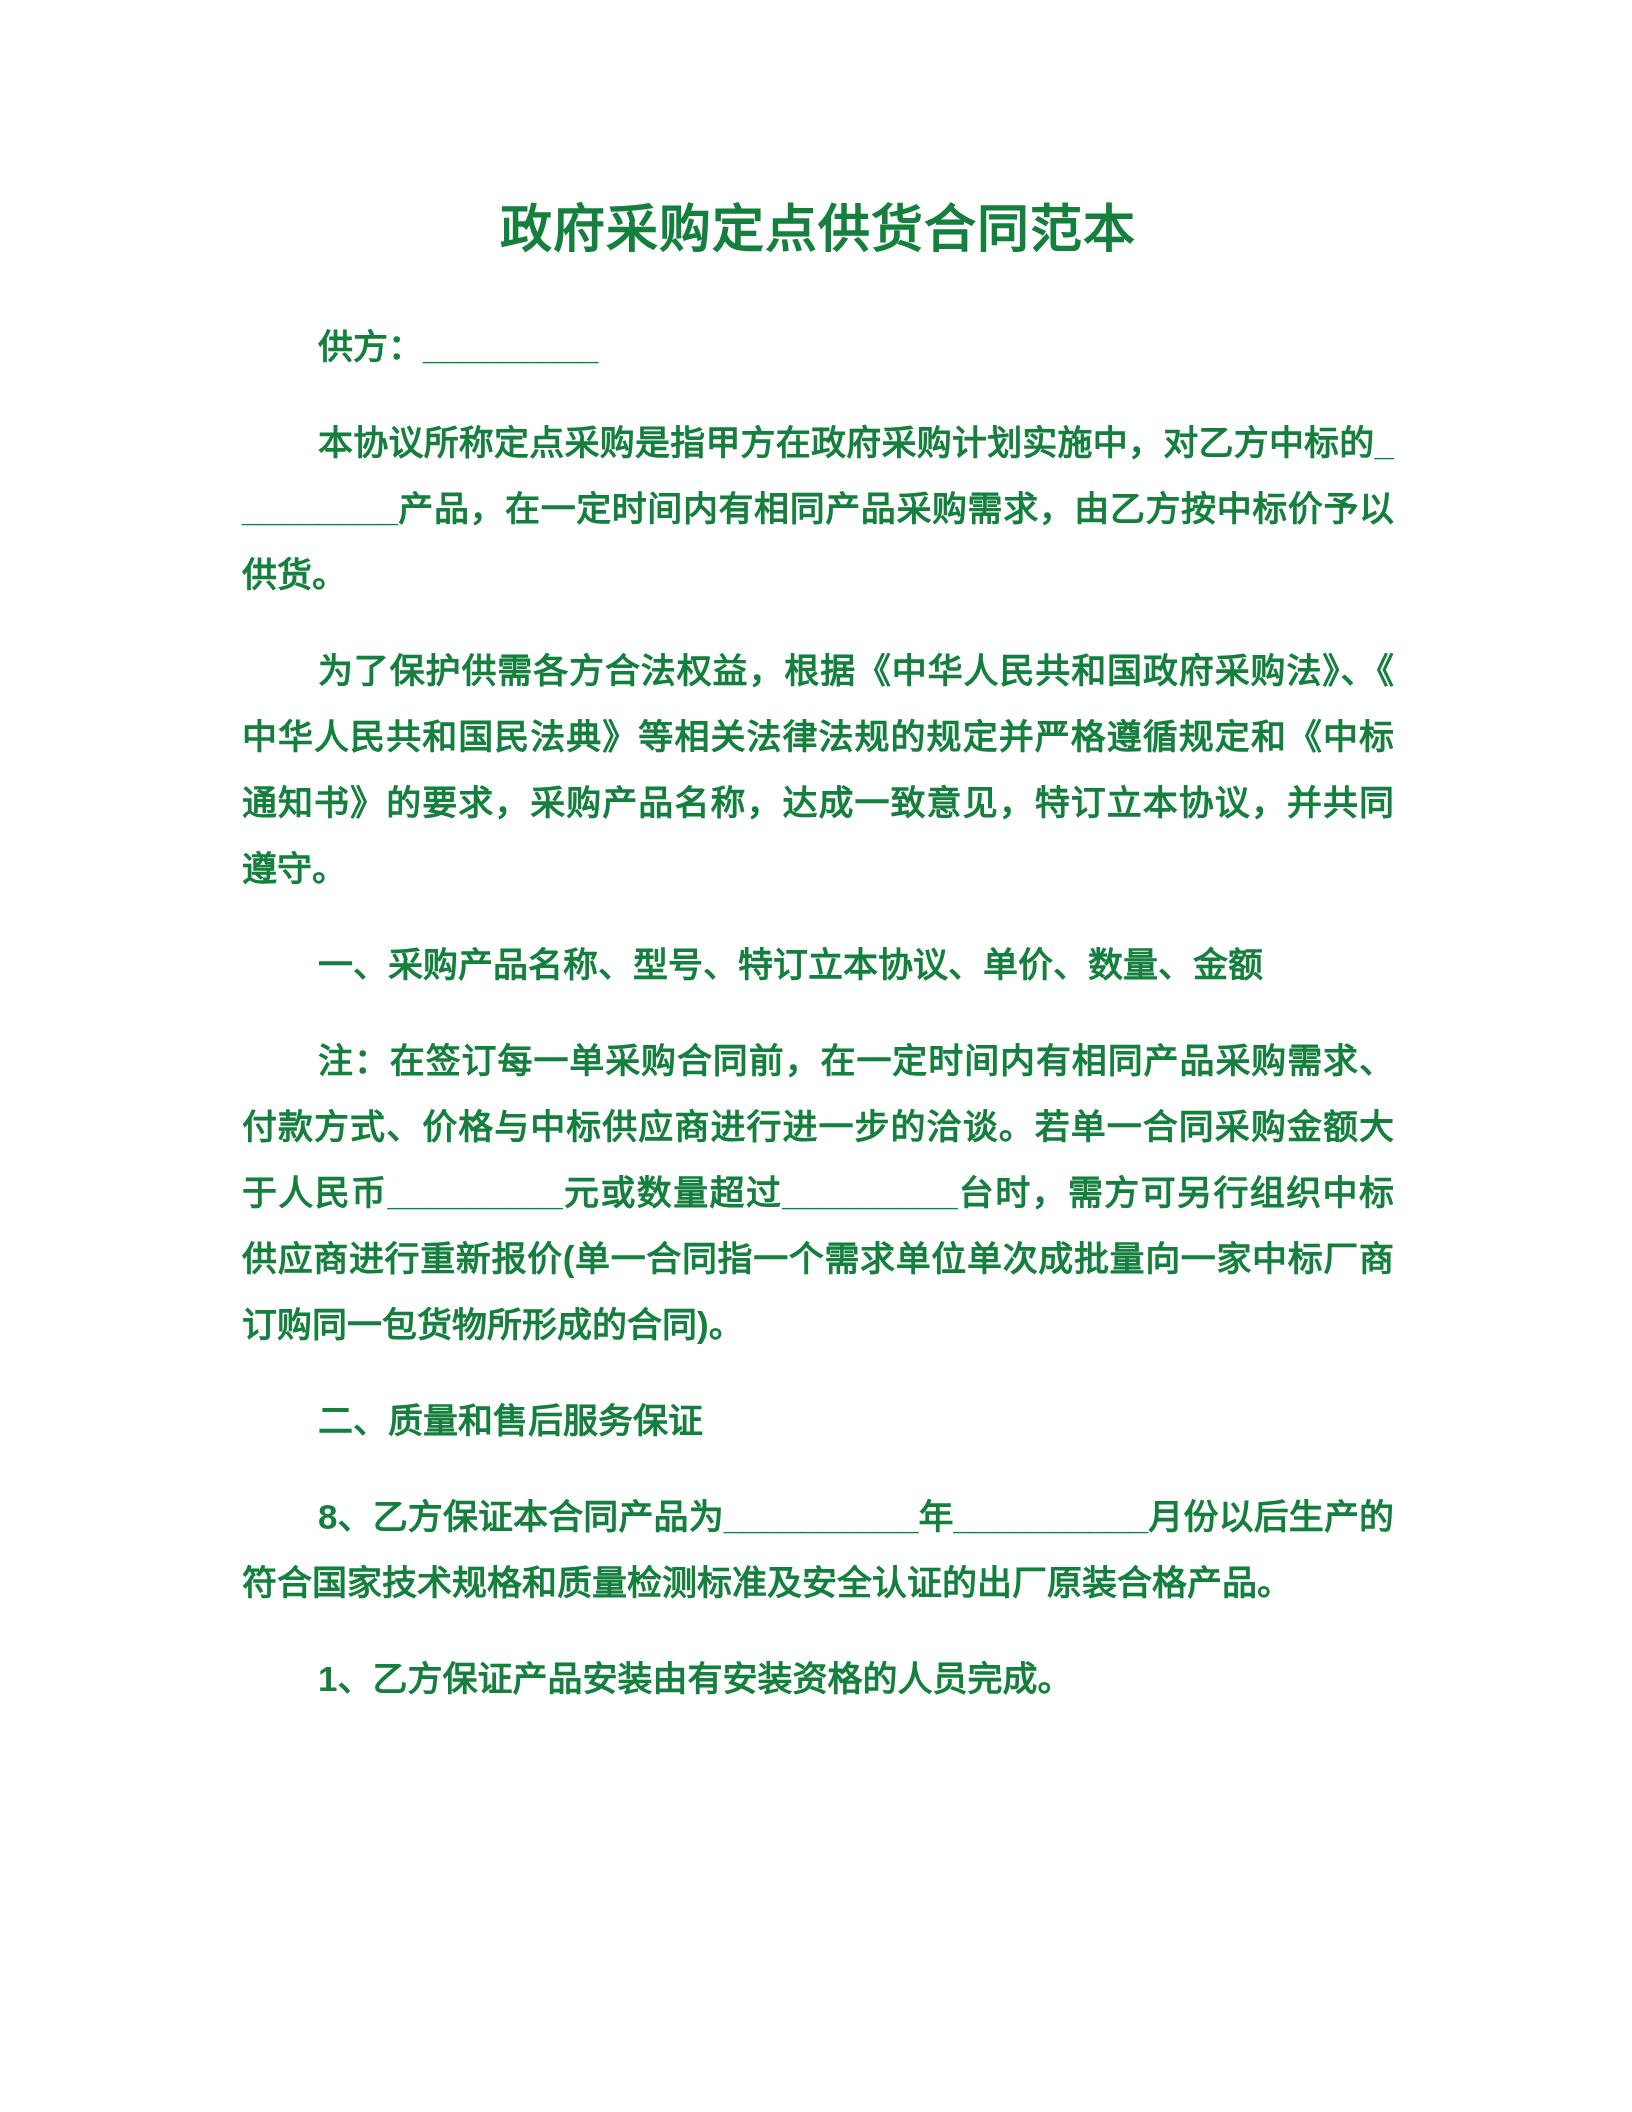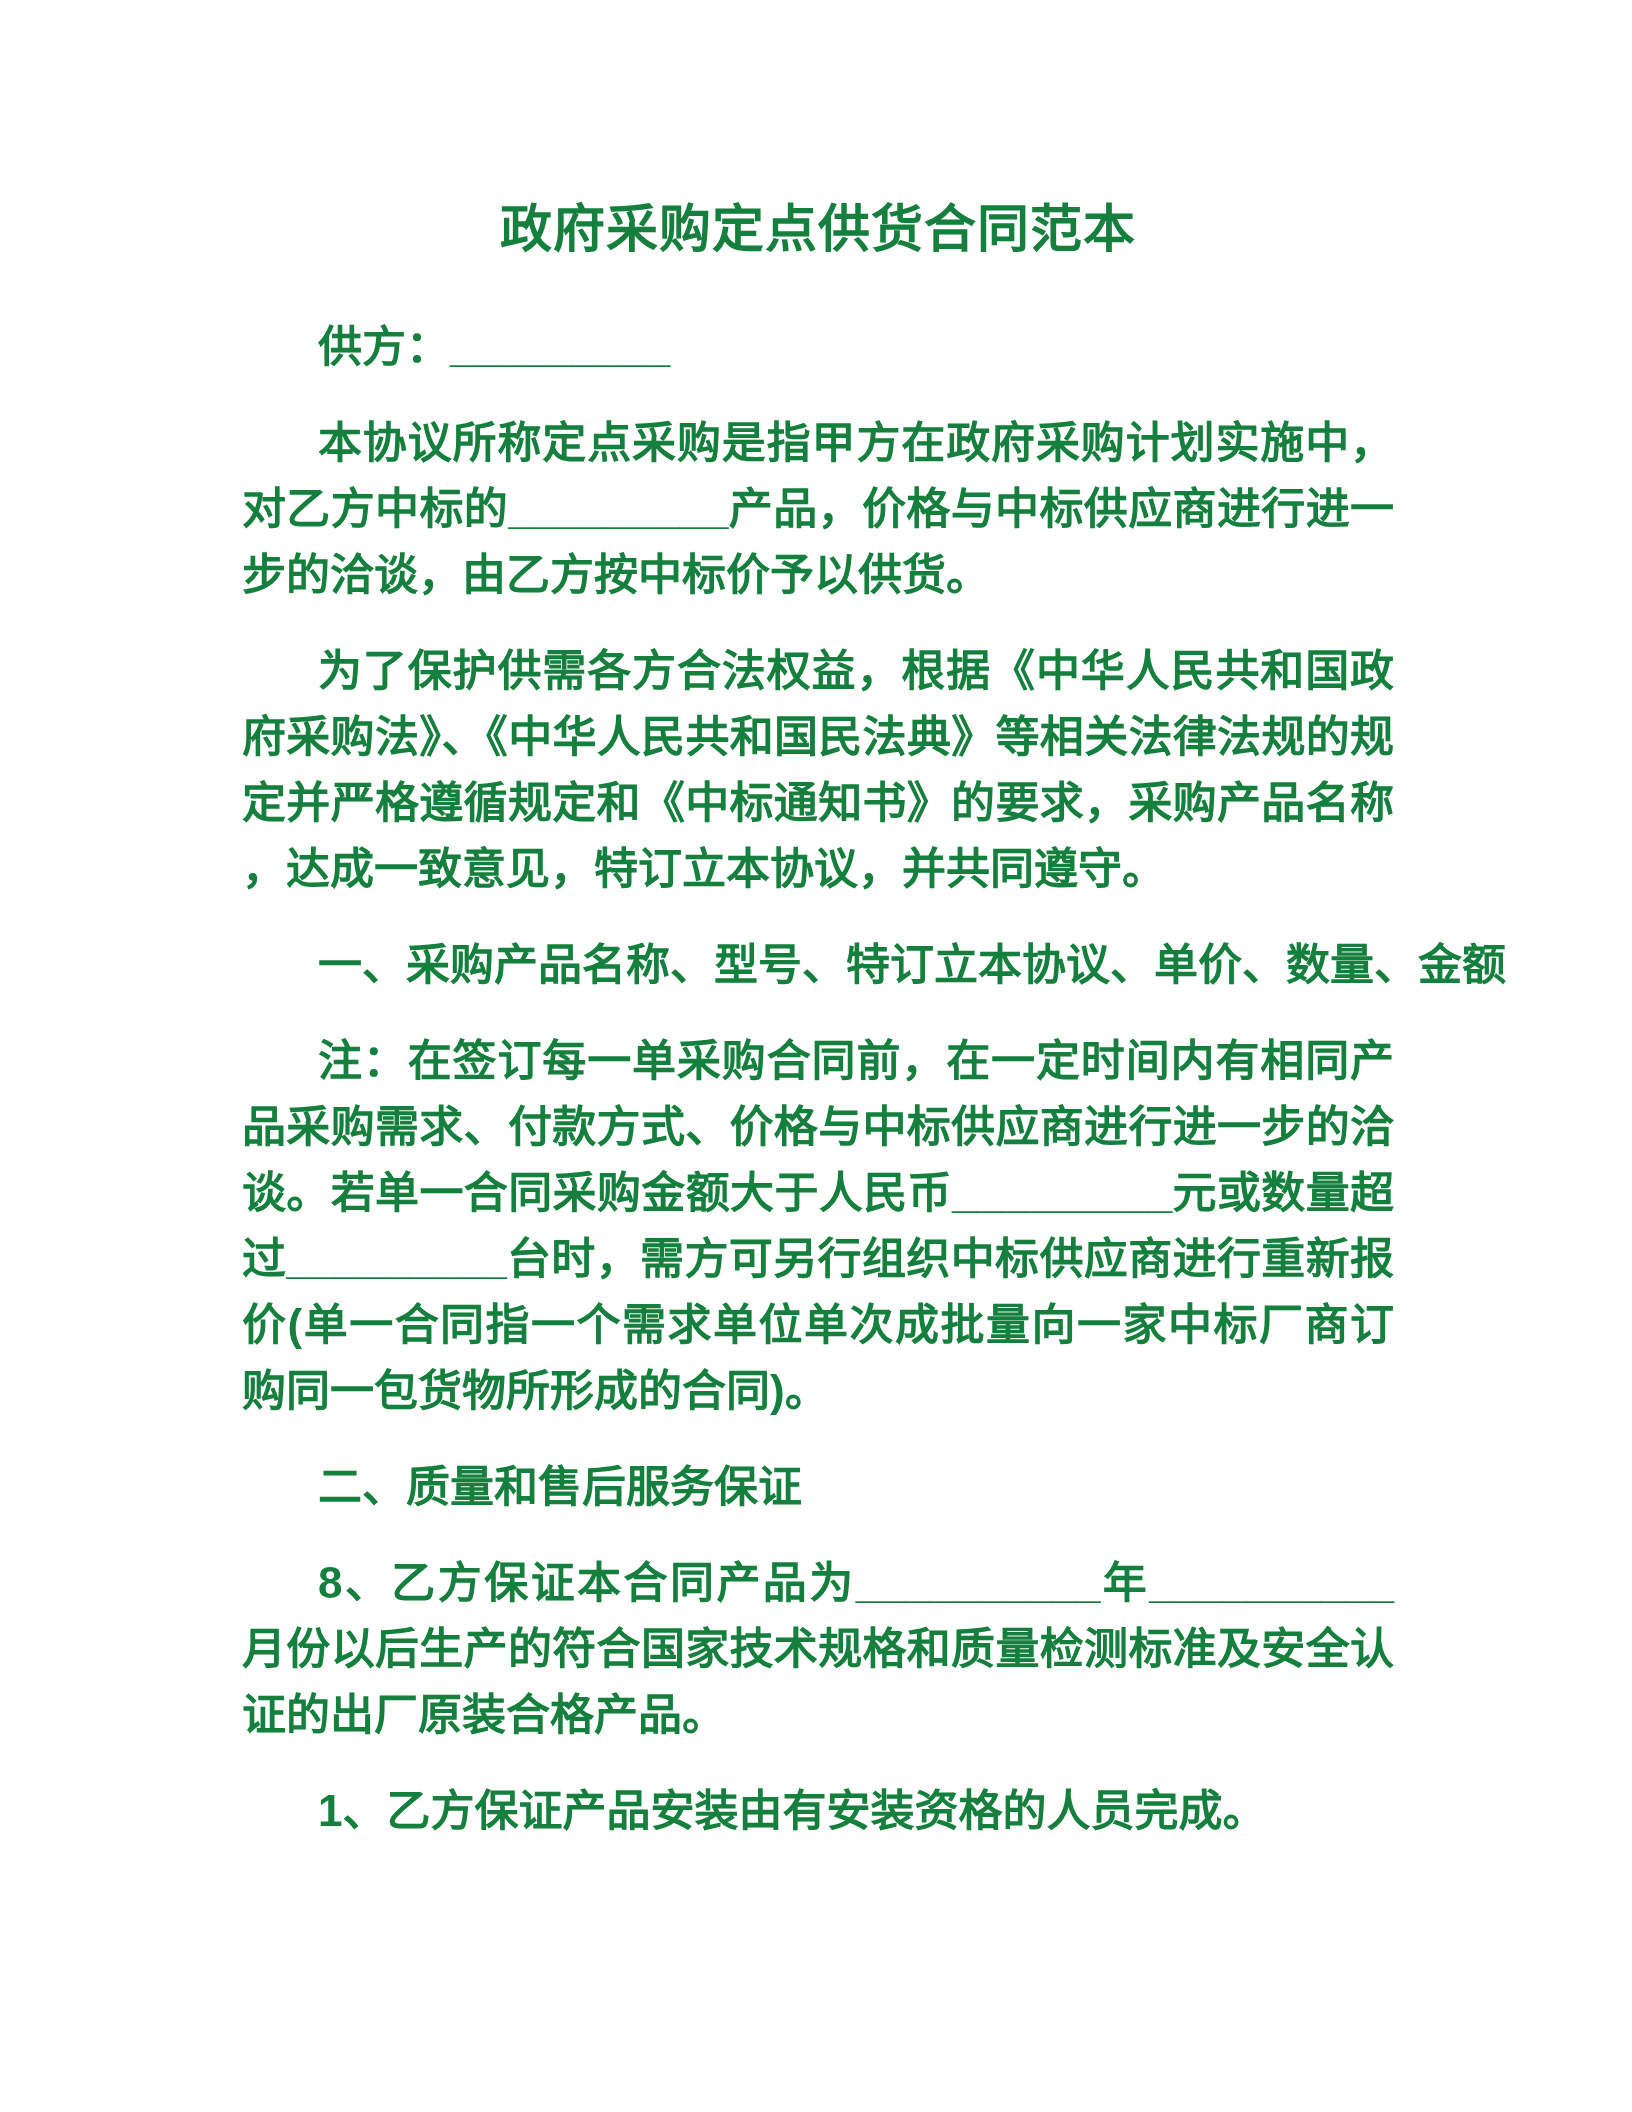--- a/index.html
+++ b/index.html
@@ -23,21 +23,21 @@
   .doc-title {
     font-size: 52px;
     line-height: 74px;
     font-weight: 700;
     text-align: center;
     margin: 0 0 48px 0;
     letter-spacing: 1px;
     white-space: nowrap;
   }
   .para {
-    font-size: 44px;
+    font-size: 35px;
     line-height: 66px;
     font-weight: 700;
     text-align: justify;
     text-indent: 76px;
     margin: 0 0 30px 0;
     word-break: break-all;
     line-break: anywhere;
   }
   .para.single {
     text-align: left;
@@ -47,21 +47,21 @@
 </head>
 <body>
 
 <div class="page">
 
   <h1 class="doc-title">政府采购定点供货合同范本</h1>
 
   <p class="para single">供方：_________</p>
 
 
-  <p class="para">本协议所称定点采购是指甲方在政府采购计划实施中，对乙方中标的_________产品，价格与中标供应商进行进一步的洽谈，由乙方按中标价予以供货。</p>
+  <p class="para">本协议所称定点采购是指甲方在政府采购计划实施中，对乙方中标的_________产品，在一定时间内有相同产品采购需求，由乙方按中标价予以供货。</p>
 
   <p class="para">为了保护供需各方合法权益，根据《中华人民共和国政府采购法》、《中华人民共和国民法典》等相关法律法规的规定并严格遵循规定和《中标通知书》的要求，采购产品名称，达成一致意见，特订立本协议，并共同遵守。</p>
 
   <p class="para single">一、采购产品名称、型号、特订立本协议、单价、数量、金额</p>
 
   <p class="para">注：在签订每一单采购合同前，在一定时间内有相同产品采购需求、付款方式、价格与中标供应商进行进一步的洽谈。若单一合同采购金额大于人民币_________元或数量超过_________台时，需方可另行组织中标供应商进行重新报价(单一合同指一个需求单位单次成批量向一家中标厂商订购同一包货物所形成的合同)。</p>
 
   <p class="para single">二、质量和售后服务保证</p>
 
   <p class="para">8、乙方保证本合同产品为__________年__________月份以后生产的符合国家技术规格和质量检测标准及安全认证的出厂原装合格产品。</p>

